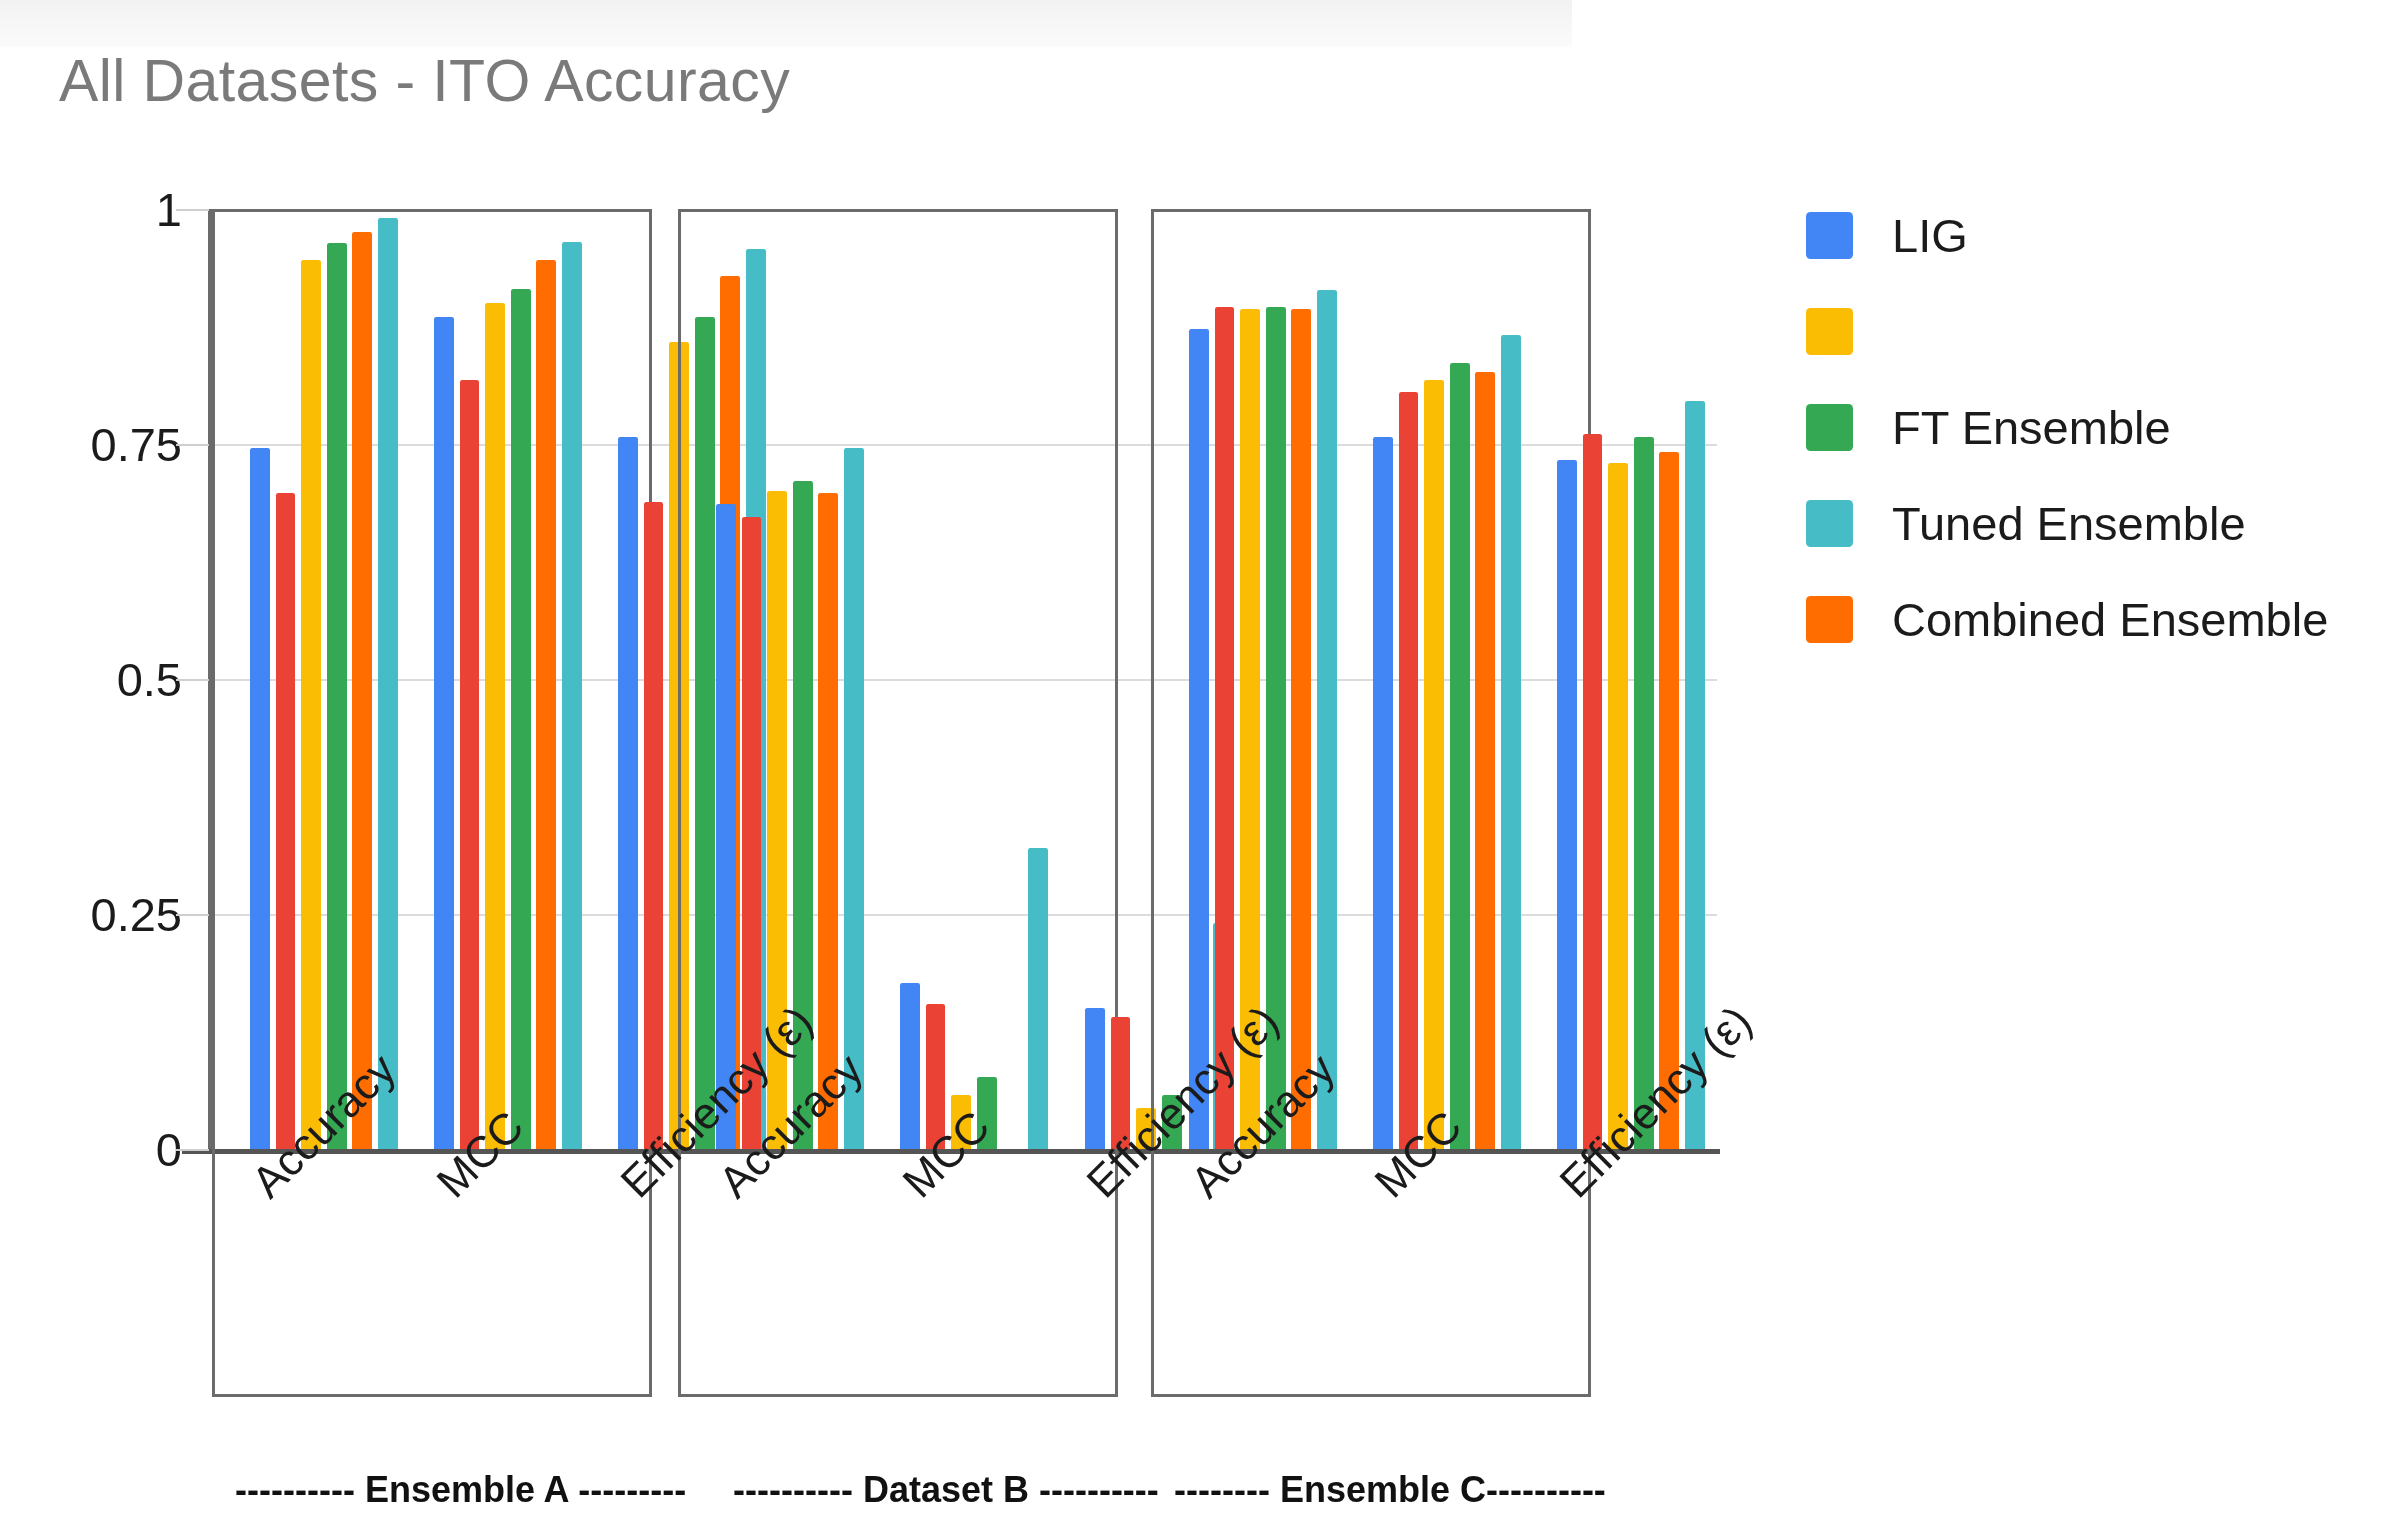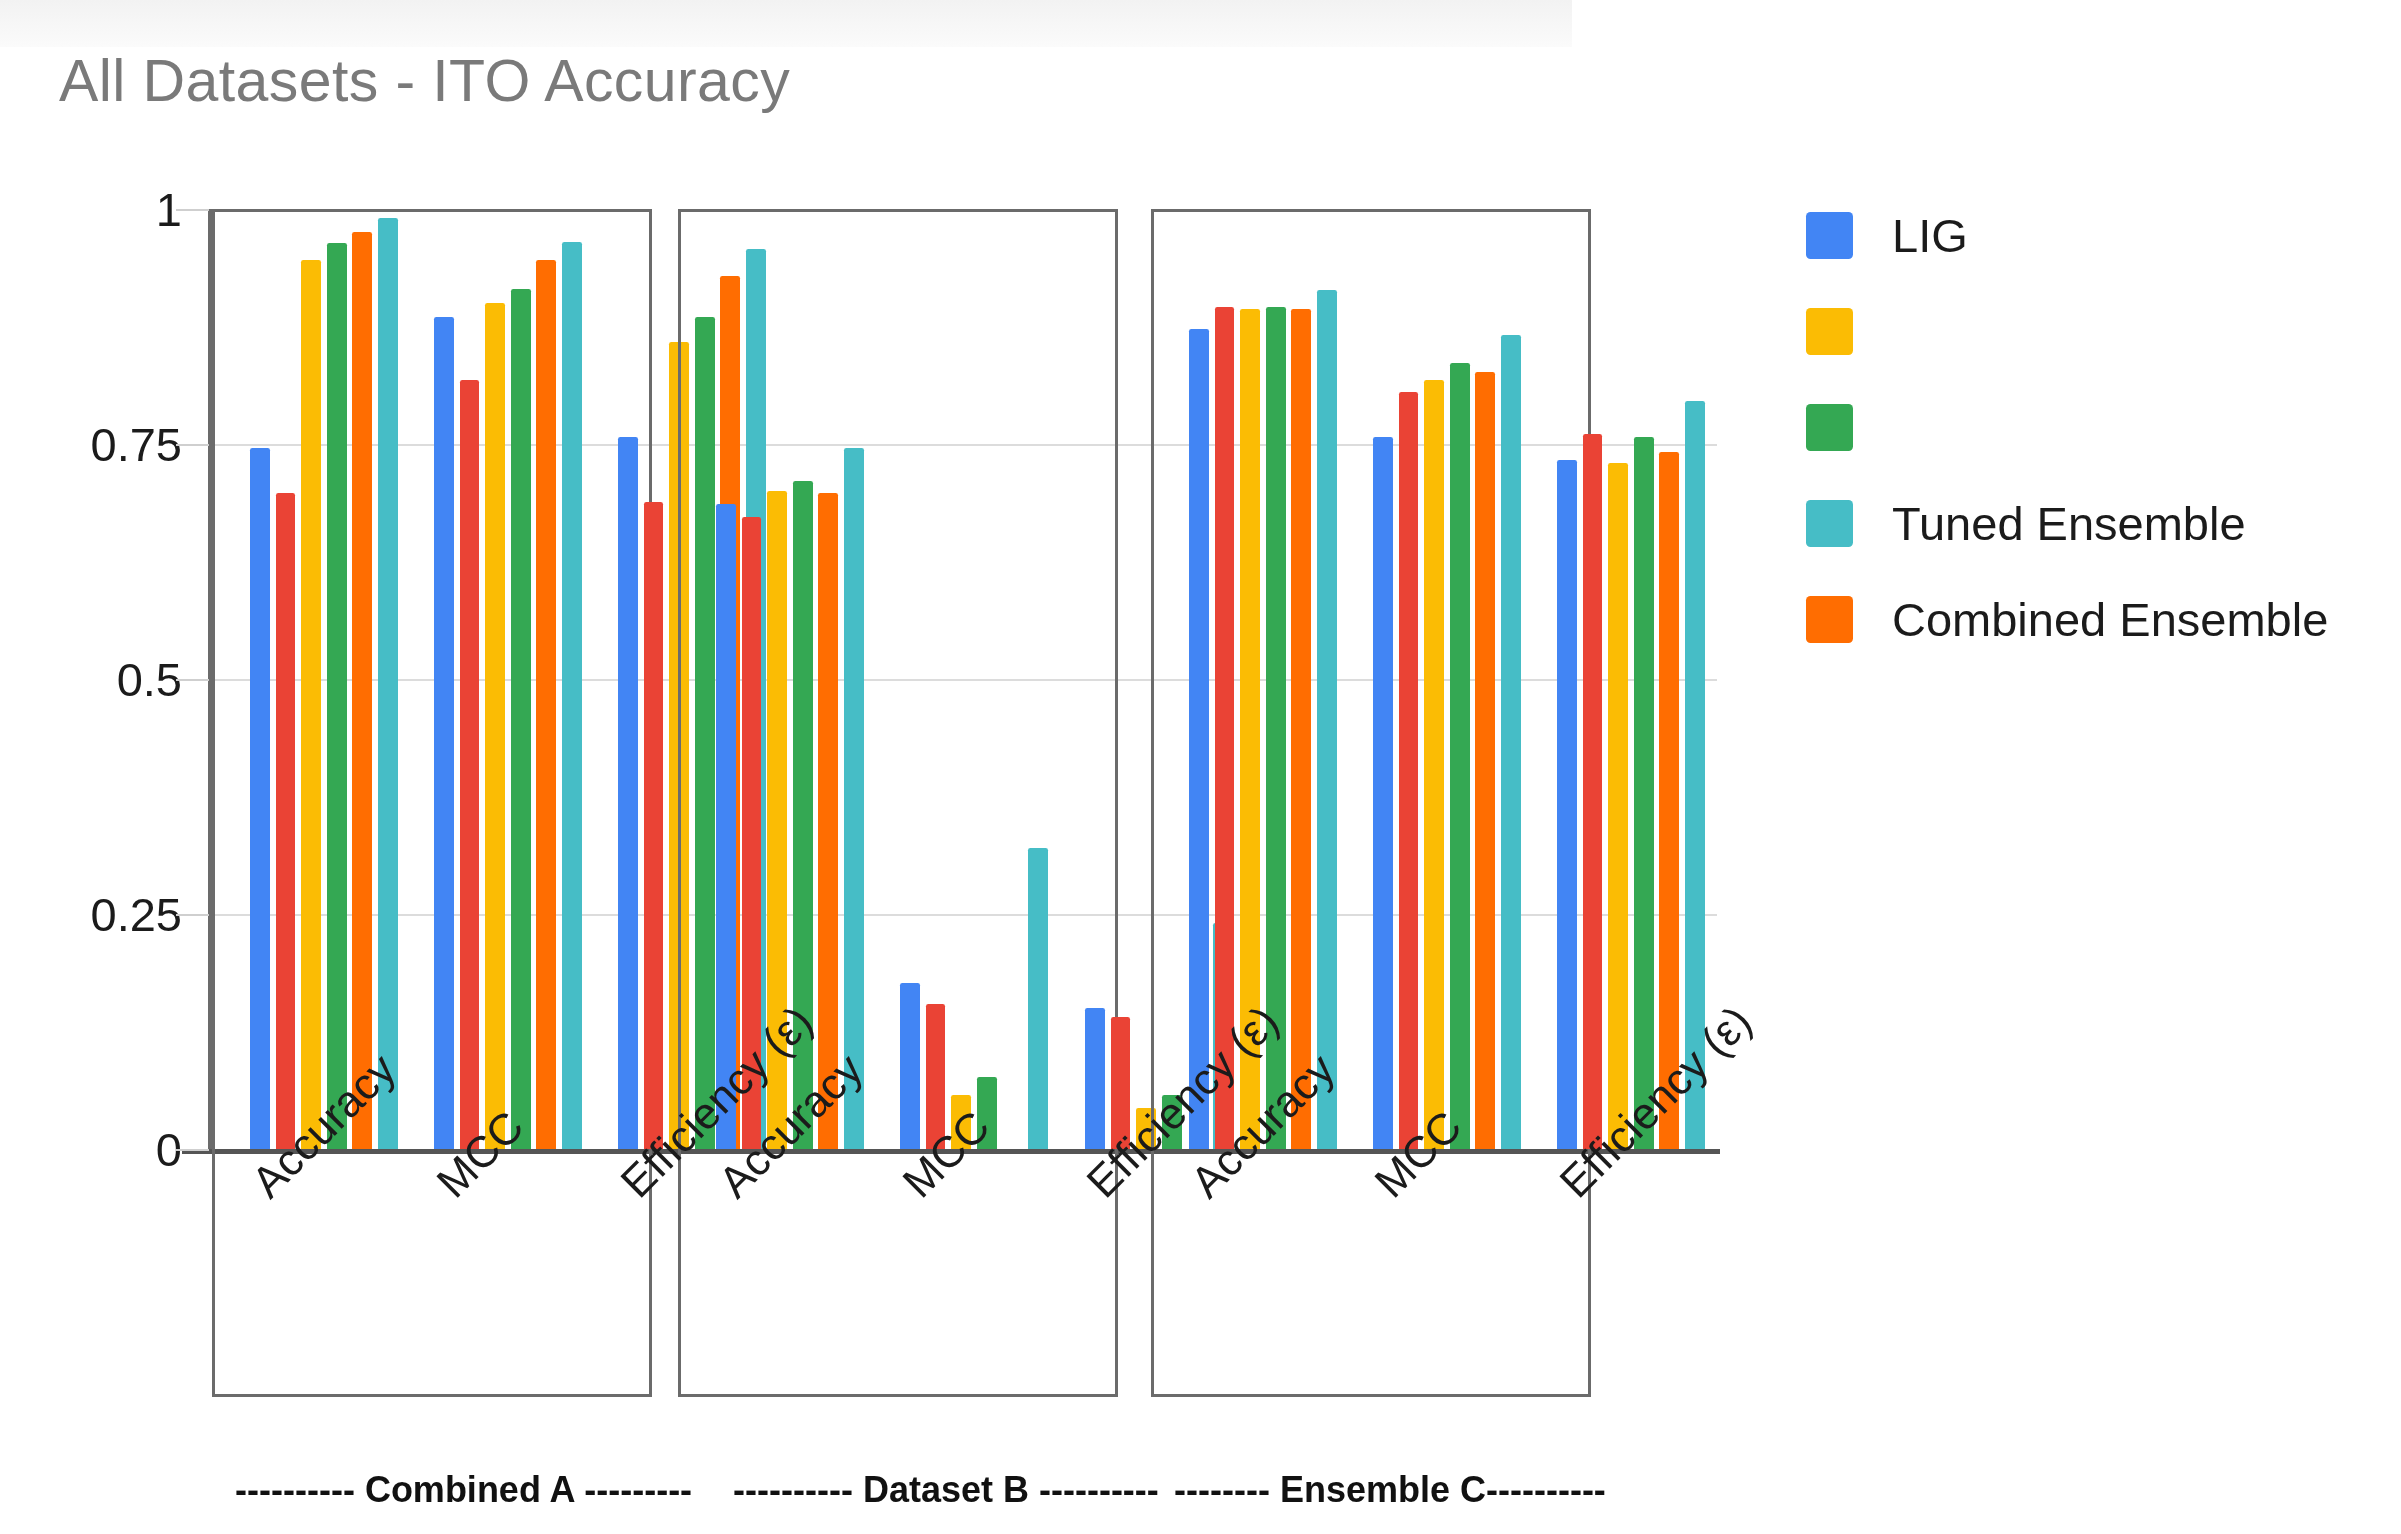--- a/index.html
+++ b/index.html
@@ -180,35 +180,36 @@
         <div class="bar" title="LIG Ensemble / Dataset C / Efficiency (ε) = 0.73" style="left: 51px; width: 19.6px; height: 686px; background: rgb(251, 188, 4);"></div>
         <div class="bar" title="FT Ensemble / Dataset C / Efficiency (ε) = 0.757" style="left: 77px; width: 19.6px; height: 712px; background: rgb(52, 168, 83);"></div>
         <div class="bar" title="Combined Ensemble / Dataset C / Efficiency (ε) = 0.741" style="left: 102px; width: 19.6px; height: 697px; background: rgb(255, 109, 1);"></div>
         <div class="bar" title="Tuned Ensemble / Dataset C / Efficiency (ε) = 0.795" style="left: 128px; width: 19.6px; height: 748px; background: rgb(70, 189, 198);"></div>
       </div>
     </div>
   <div id="xlabels"></div>
 </div>
 
 <div id="captions">
-    <div class="ds-caption" style="left: 235px;">---------- Combined A ---------</div>
+    <div class="ds-caption" style="left: 235px;">---------- Ensemble A ---------</div>
     <div class="ds-caption" style="left: 733px;">---------- Dataset B ----------</div>
     <div class="ds-caption" style="left: 1174px;">-------- Ensemble C----------</div>
   </div>
 
 <div id="legend">
     <div class="legend-row">
       <span class="swatch" style="background: rgb(66, 133, 244);"></span>
       <span class="legend-label">LIG</span>
     </div>
     <div class="legend-row">
       <span class="swatch" style="background: rgb(251, 188, 4);"></span>
     </div>
     <div class="legend-row">
       <span class="swatch" style="background: rgb(52, 168, 83);"></span>
+      <span class="legend-label">FT Ensemble</span>
     </div>
     <div class="legend-row">
       <span class="swatch" style="background: rgb(70, 189, 198);"></span>
       <span class="legend-label">Tuned Ensemble</span>
     </div>
     <div class="legend-row">
       <span class="swatch" style="background: rgb(255, 109, 1);"></span>
       <span class="legend-label">Combined Ensemble</span>
     </div>
   </div>

